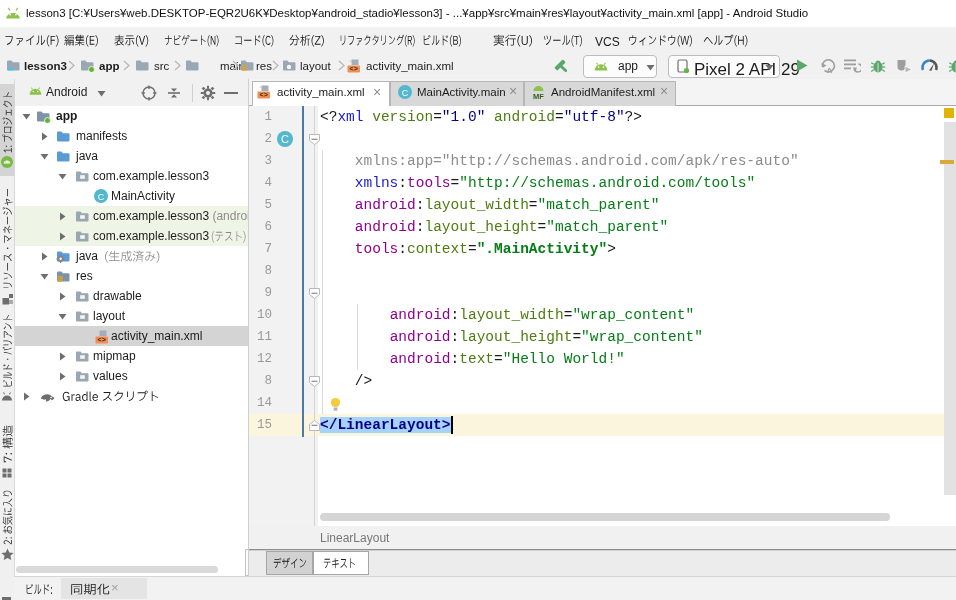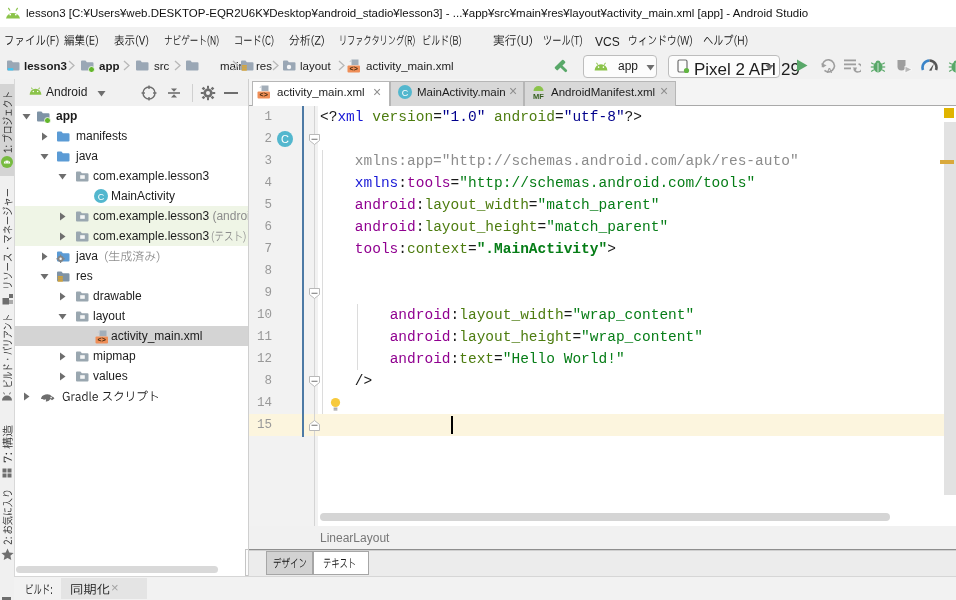--- a/index.html
+++ b/index.html
@@ -548,20 +548,21 @@
 <div class="codeline mono" style="left:71px;top:0px;"><span class="pun">&lt;?</span><span class="kw">xml</span><span class="pun"> </span><span class="att">version</span><span class="pun">=</span><span class="nav">"1.0"</span><span class="pun"> </span><span class="att">android</span><span class="pun">=</span><span class="nav">"utf-8"</span><span class="pun">?&gt;</span></div>
 <div class="codeline mono" style="left:71px;top:44px;"><span class="grayc">    xmlns:app="http://schemas.android.com/apk/res-auto"</span></div>
 <div class="codeline mono" style="left:71px;top:66px;"><span class="pun">    </span><span class="kw">xmlns</span><span class="pun">:</span><span class="pfx">tools</span><span class="pun">=</span><span class="val">"http://schemas.android.com/tools"</span></div>
 <div class="codeline mono" style="left:71px;top:88px;"><span class="pun">    </span><span class="pfx">android</span><span class="pun">:</span><span class="att">layout_width</span><span class="pun">=</span><span class="val">"match_parent"</span></div>
 <div class="codeline mono" style="left:71px;top:110px;"><span class="pun">    </span><span class="pfx">android</span><span class="pun">:</span><span class="att">layout_height</span><span class="pun">=</span><span class="val">"match_parent"</span></div>
 <div class="codeline mono" style="left:71px;top:132px;"><span class="pun">    </span><span class="pfx">tools</span><span class="pun">:</span><span class="att">context</span><span class="pun">=</span><span class="val" style="font-weight:bold;">".MainActivity"</span><span class="pun">&gt;</span></div>
 <div class="codeline mono" style="left:71px;top:198px;"><span class="pun">        </span><span class="pfx">android</span><span class="pun">:</span><span class="att">layout_width</span><span class="pun">=</span><span class="val">"wrap_content"</span></div>
 <div class="codeline mono" style="left:71px;top:220px;"><span class="pun">        </span><span class="pfx">android</span><span class="pun">:</span><span class="att">layout_height</span><span class="pun">=</span><span class="val">"wrap_content"</span></div>
 <div class="codeline mono" style="left:71px;top:242px;"><span class="pun">        </span><span class="pfx">android</span><span class="pun">:</span><span class="att">text</span><span class="pun">=</span><span class="val">"Hello World!"</span></div>
 <div class="codeline mono" style="left:71px;top:264px;"><span class="pun">    /&gt;</span></div>
+<div class="codeline mono" style="left:71px;top:308px;"><span class="tagc" style="background:#a6d2ff;">&lt;/LinearLayout&gt;</span></div>
 <div class="abs" style="left:73px;top:44px;width:1px;height:264px;background:#dcdcdc;"></div>
 <div class="abs" style="left:108px;top:198px;width:1px;height:66px;background:#dcdcdc;"></div>
 <div class="abs" style="left:202px;top:310px;width:2px;height:18px;background:#000;"></div>
 </div>
 
 <svg class="ic" style="left:308px;top:133px;" width="13" height="13" viewBox="0 0 13 13">
       <path d="M1.5 1.5 h10 v6 l-5 4 l-5-4z" fill="#fff" stroke="#b9b9b9"></path>
       <rect x="3.5" y="5.7" width="6" height="1.2" fill="#8a8a8a"></rect>
     </svg>
 <svg class="ic" style="left:308px;top:287px;" width="13" height="13" viewBox="0 0 13 13">

